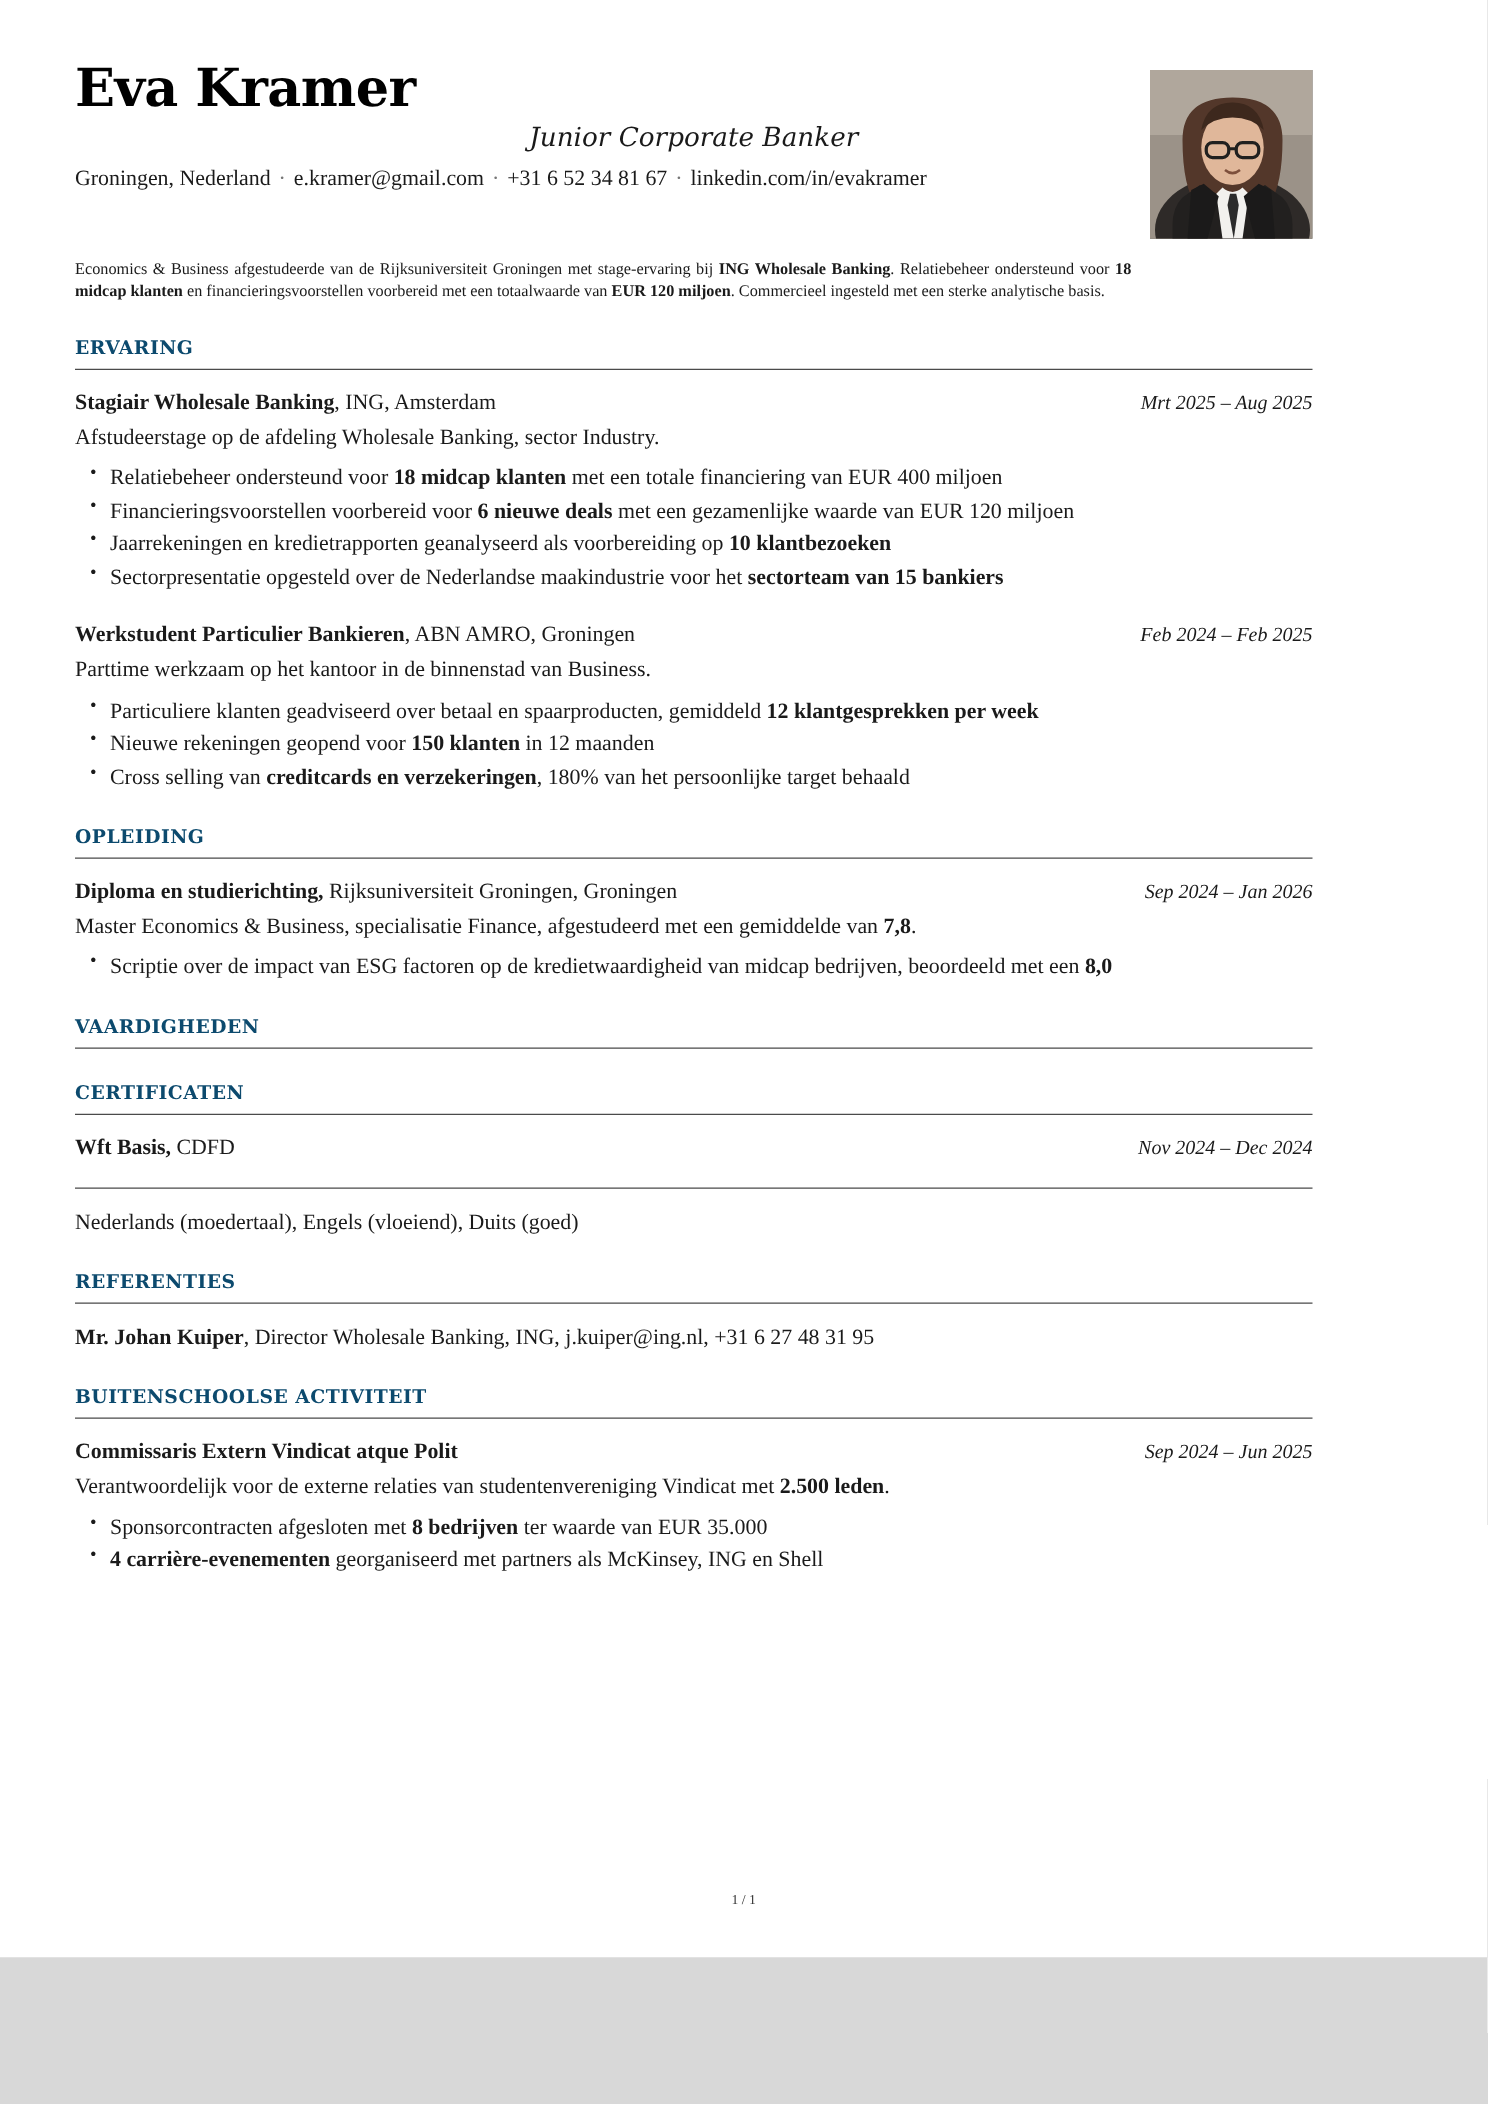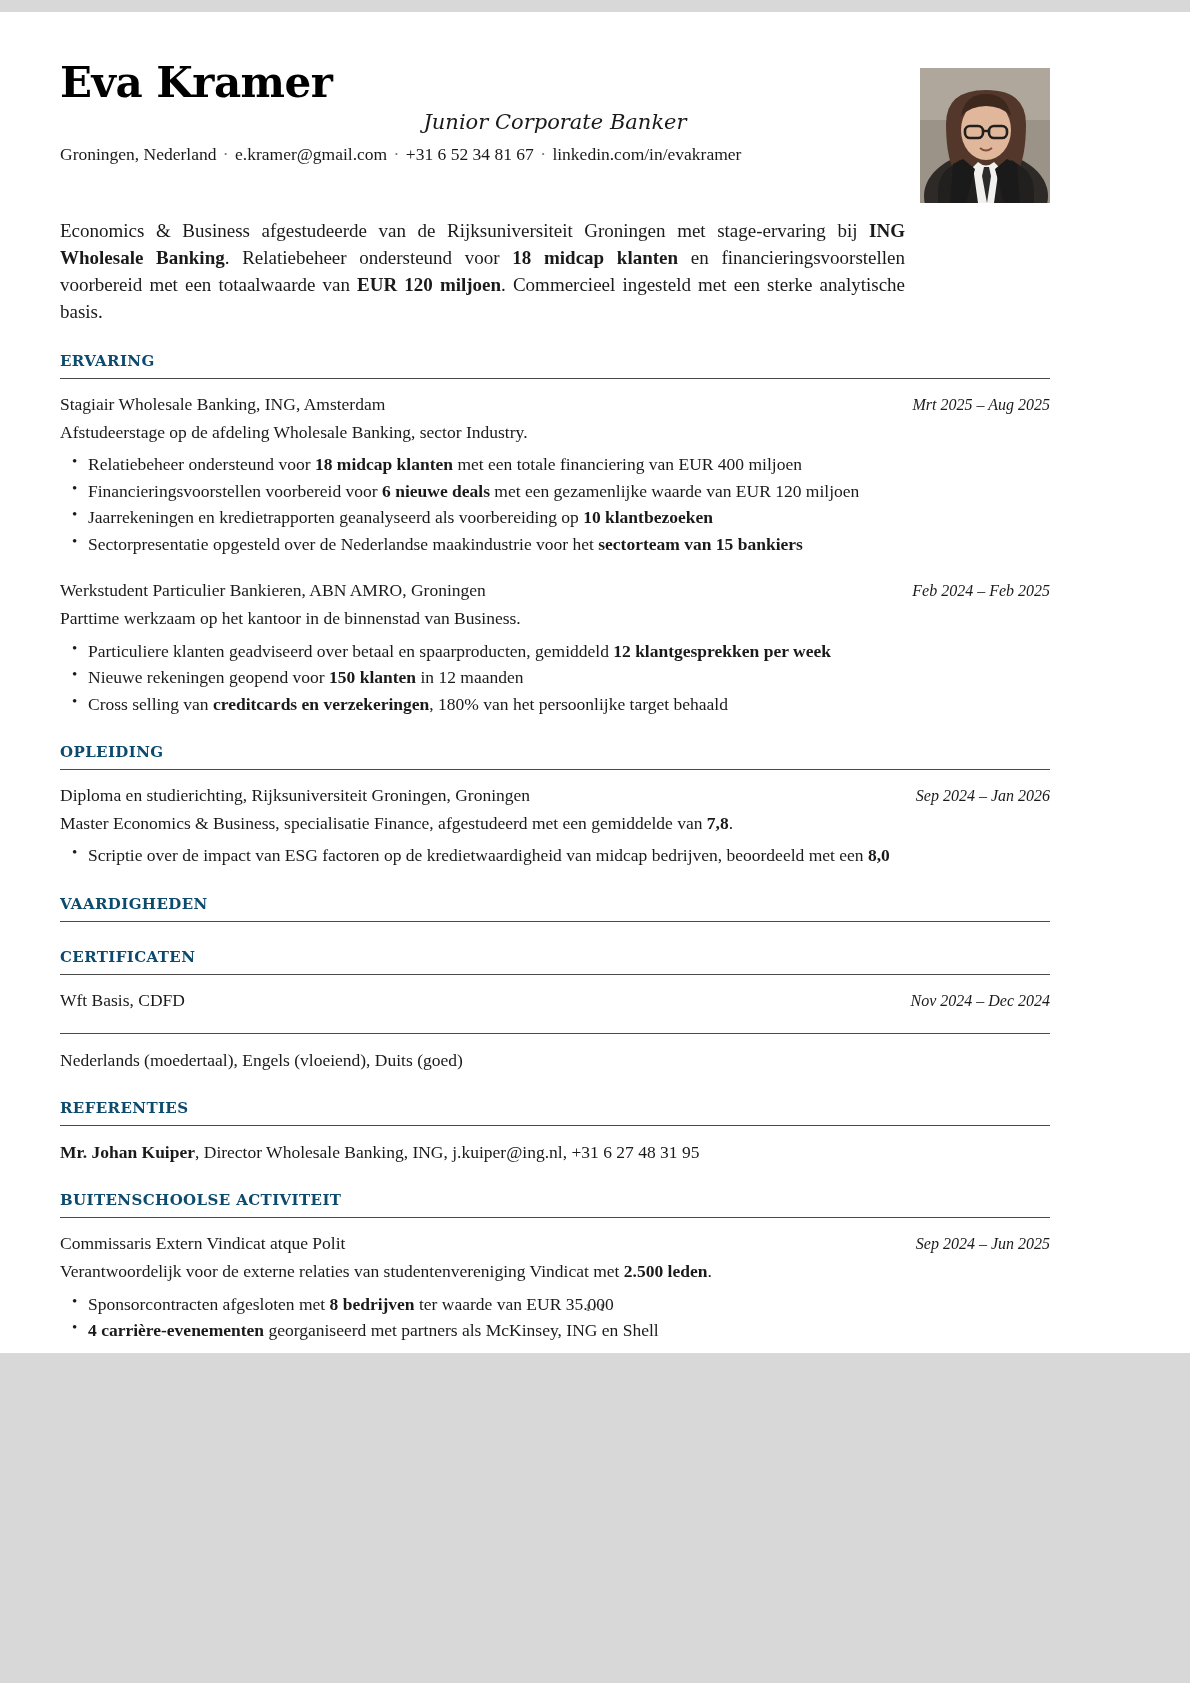--- a/index.html
+++ b/index.html
@@ -3,24 +3,24 @@
 <meta charset="utf-8">
 <style>
   html, body {
     margin: 0;
     padding: 0;
     background: #d8d8d8;
   }
   .page {
     position: relative;
     width: 1190px;
-    height: 1341px;
+    height: 1566px;
     background: #ffffff;
     box-sizing: border-box;
-    margin: 12px auto;
+    margin: 0 auto;
     overflow: hidden;
     font-family: "Liberation Serif", "DejaVu Serif", serif;
     color: #1a1a1a;
   }
   .content {
     position: absolute;
     left: 60px;
     top: 48px;
     width: 990px;
   }
@@ -65,21 +65,21 @@
     width: 130px;
     height: 135px;
     overflow: hidden;
     background: #6b6258;
   }
   .photo svg { display: block; }
 
   
   .summary {
     margin-top: 18px;
-    font-size: 19px;
+    font-size: 13px;
     line-height: 1.42;
     text-align: justify;
     width: 845px;
   }
   .summary b, .b { font-weight: 700; }
 
   
   .section { margin-top: 26px; }
   .section-title {
     font-family: "DejaVu Serif", "Liberation Serif", serif;
@@ -103,21 +103,21 @@
     display: flex;
     align-items: baseline;
     justify-content: space-between;
     gap: 20px;
   }
   .entry-title {
     font-size: 17.5px;
     line-height: 1.35;
     flex: 1 1 auto;
   }
-  .entry-title .strong { font-weight: 400; }
+  .entry-title .strong { font-weight: 700; }
   .entry-date {
     font-style: italic;
     font-size: 16px;
     white-space: nowrap;
     flex: 0 0 auto;
     color: #1a1a1a;
   }
   .entry-sub {
     font-size: 17.5px;
     line-height: 1.4;

